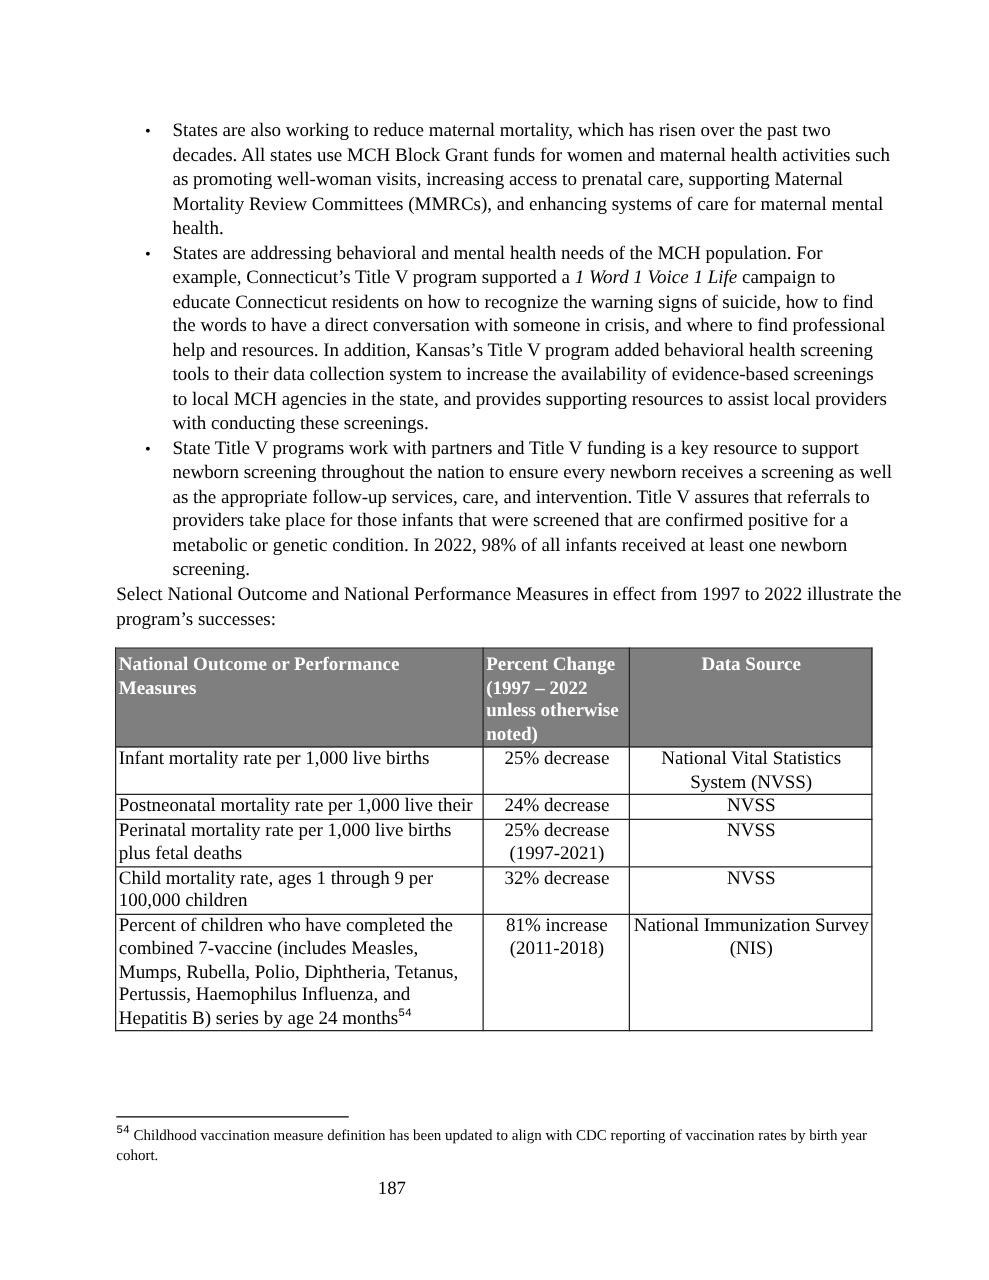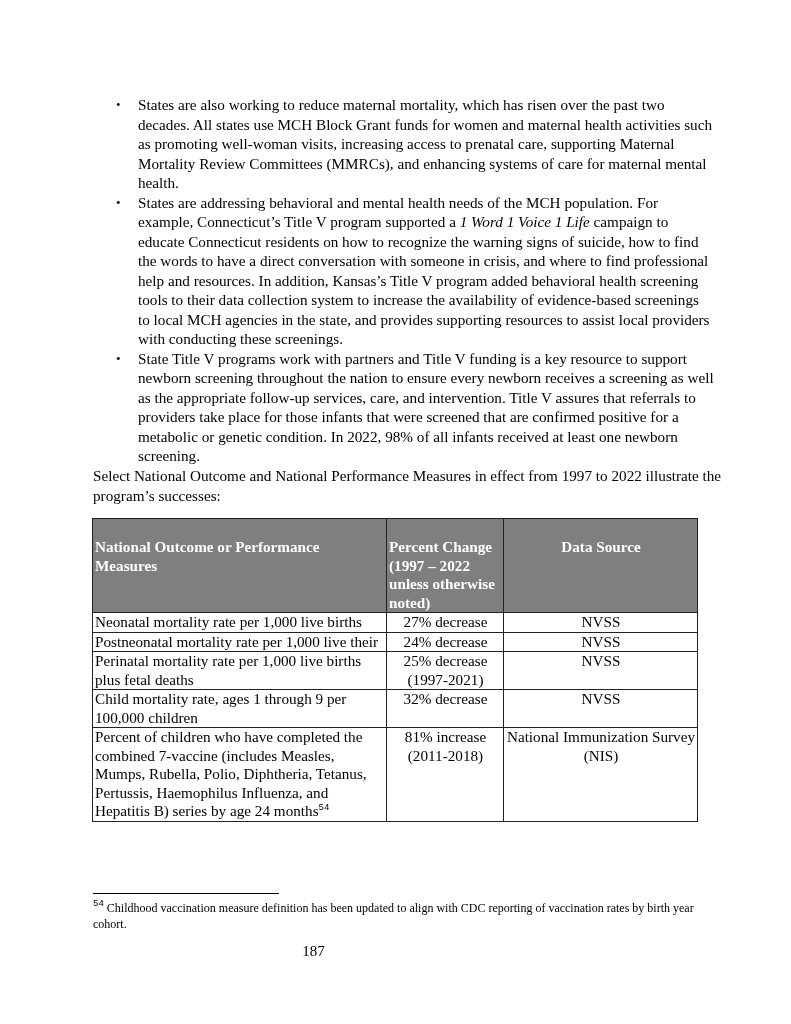--- a/index.html
+++ b/index.html
@@ -15,21 +15,21 @@
   .intro { position: absolute; left: 93px; top: 466px; width: 630px; }
   table.measures {
     position: absolute; left: 92px; top: 518px; width: 606px;
     border-collapse: collapse; font-size: 15.2px; line-height: 18.5px;
   }
   table.measures th, table.measures td {
     border: 1.4px solid #222; vertical-align: top; padding: 0 1px 0 2px;
   }
   table.measures th {
     background: #7f7f7f; color: #fff; font-weight: bold;
-    height: 72px; padding-top: 19px;
+    height: 72px; padding-top: 4px;
   }
   table.measures th.c1 { text-align: left; width: 290px; }
   table.measures th.c2 { text-align: left; width: 113px; }
   table.measures th.c3 { text-align: center; }
   table.measures td.c2, table.measures td.c3 { text-align: center; }
   sup { font-size: 9px; line-height: 0; vertical-align: 6px; font-family: Liberation Mono, monospace; }
   .fn-rule { position: absolute; left: 93px; top: 893px; width: 186px; height: 1px; background: #000; }
   .footnote { position: absolute; left: 93px; top: 900px; width: 620px; font-size: 12px; line-height: 16px; }
   .pagenum { position: absolute; left: 0; width: 627px; top: 942px; text-align: center; font-size: 15px; }
 </style>
@@ -56,23 +56,23 @@
 <table class="measures">
   <thead>
     <tr>
       <th class="c1">National Outcome or Performance Measures</th>
       <th class="c2">Percent Change (1997 – 2022 unless otherwise noted)</th>
       <th class="c3">Data Source</th>
     </tr>
   </thead>
   <tbody>
     <tr>
-      <td class="c1">Neonatal mortality rate per 1,000 live births</td>
-      <td class="c2">27% decrease</td>
-      <td class="c3">NVSS</td>
+      <td class="c1">Infant mortality rate per 1,000 live births</td>
+      <td class="c2">25% decrease</td>
+      <td class="c3">National Vital Statistics System (NVSS)</td>
     </tr>
     <tr>
       <td class="c1">Postneonatal mortality rate per 1,000 live their</td>
       <td class="c2">24% decrease</td>
       <td class="c3">NVSS</td>
     </tr>
     <tr>
       <td class="c1">Perinatal mortality rate per 1,000 live births plus fetal deaths</td>
       <td class="c2"><span>25% decrease</span><br><span>(1997-2021)</span></td>
       <td class="c3">NVSS</td>

